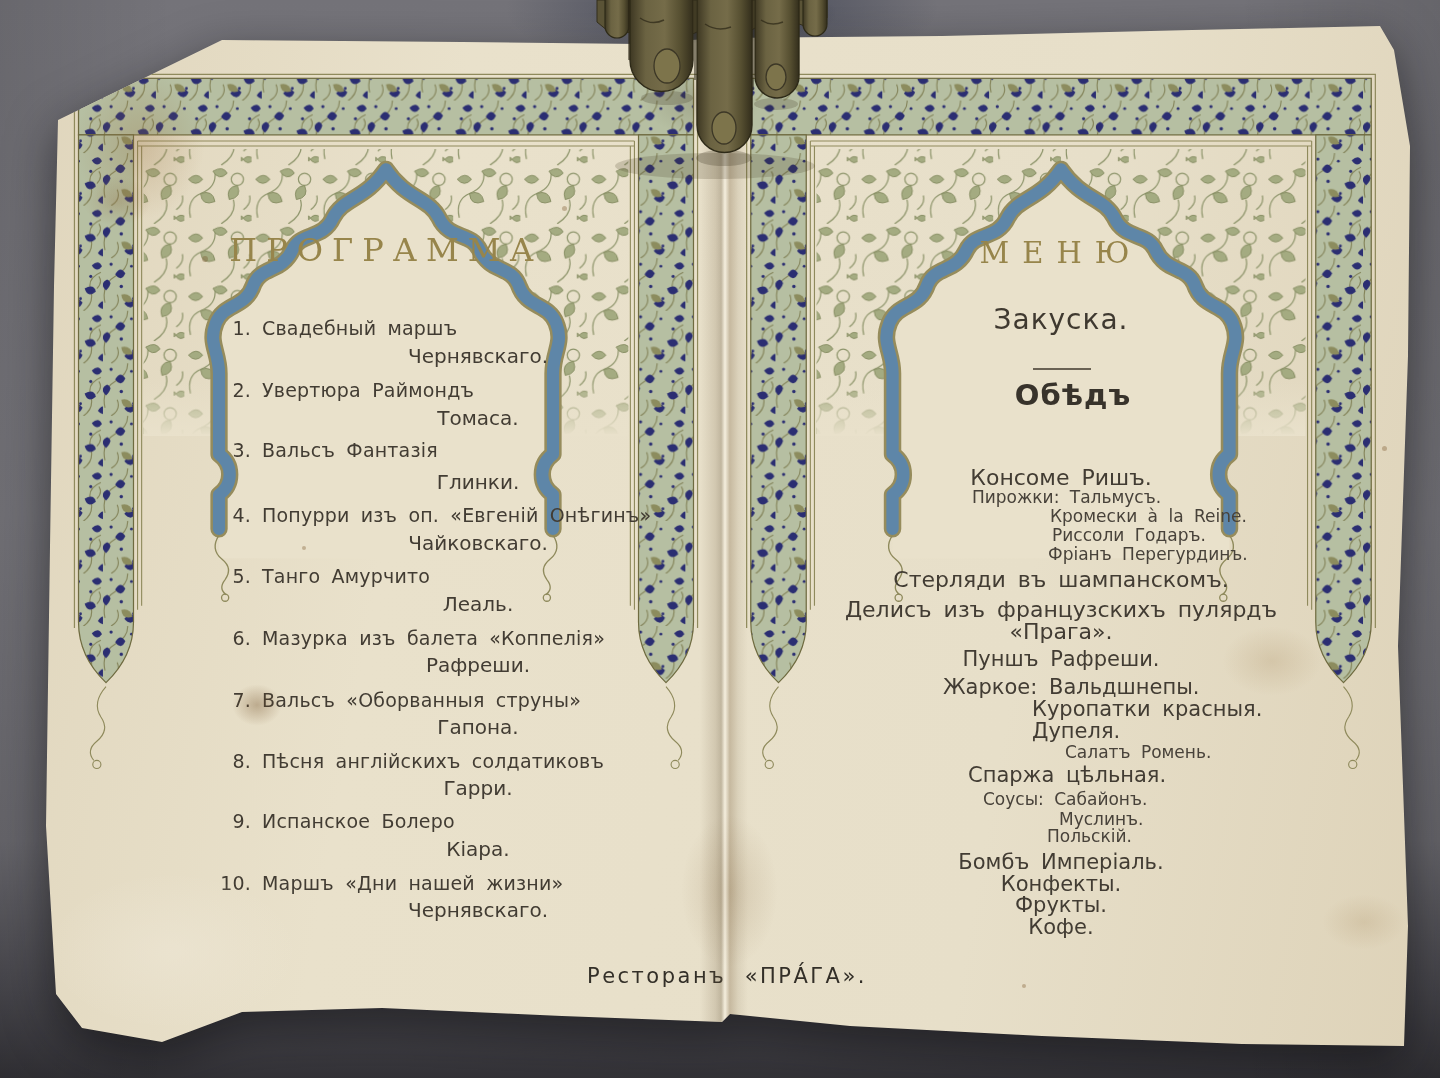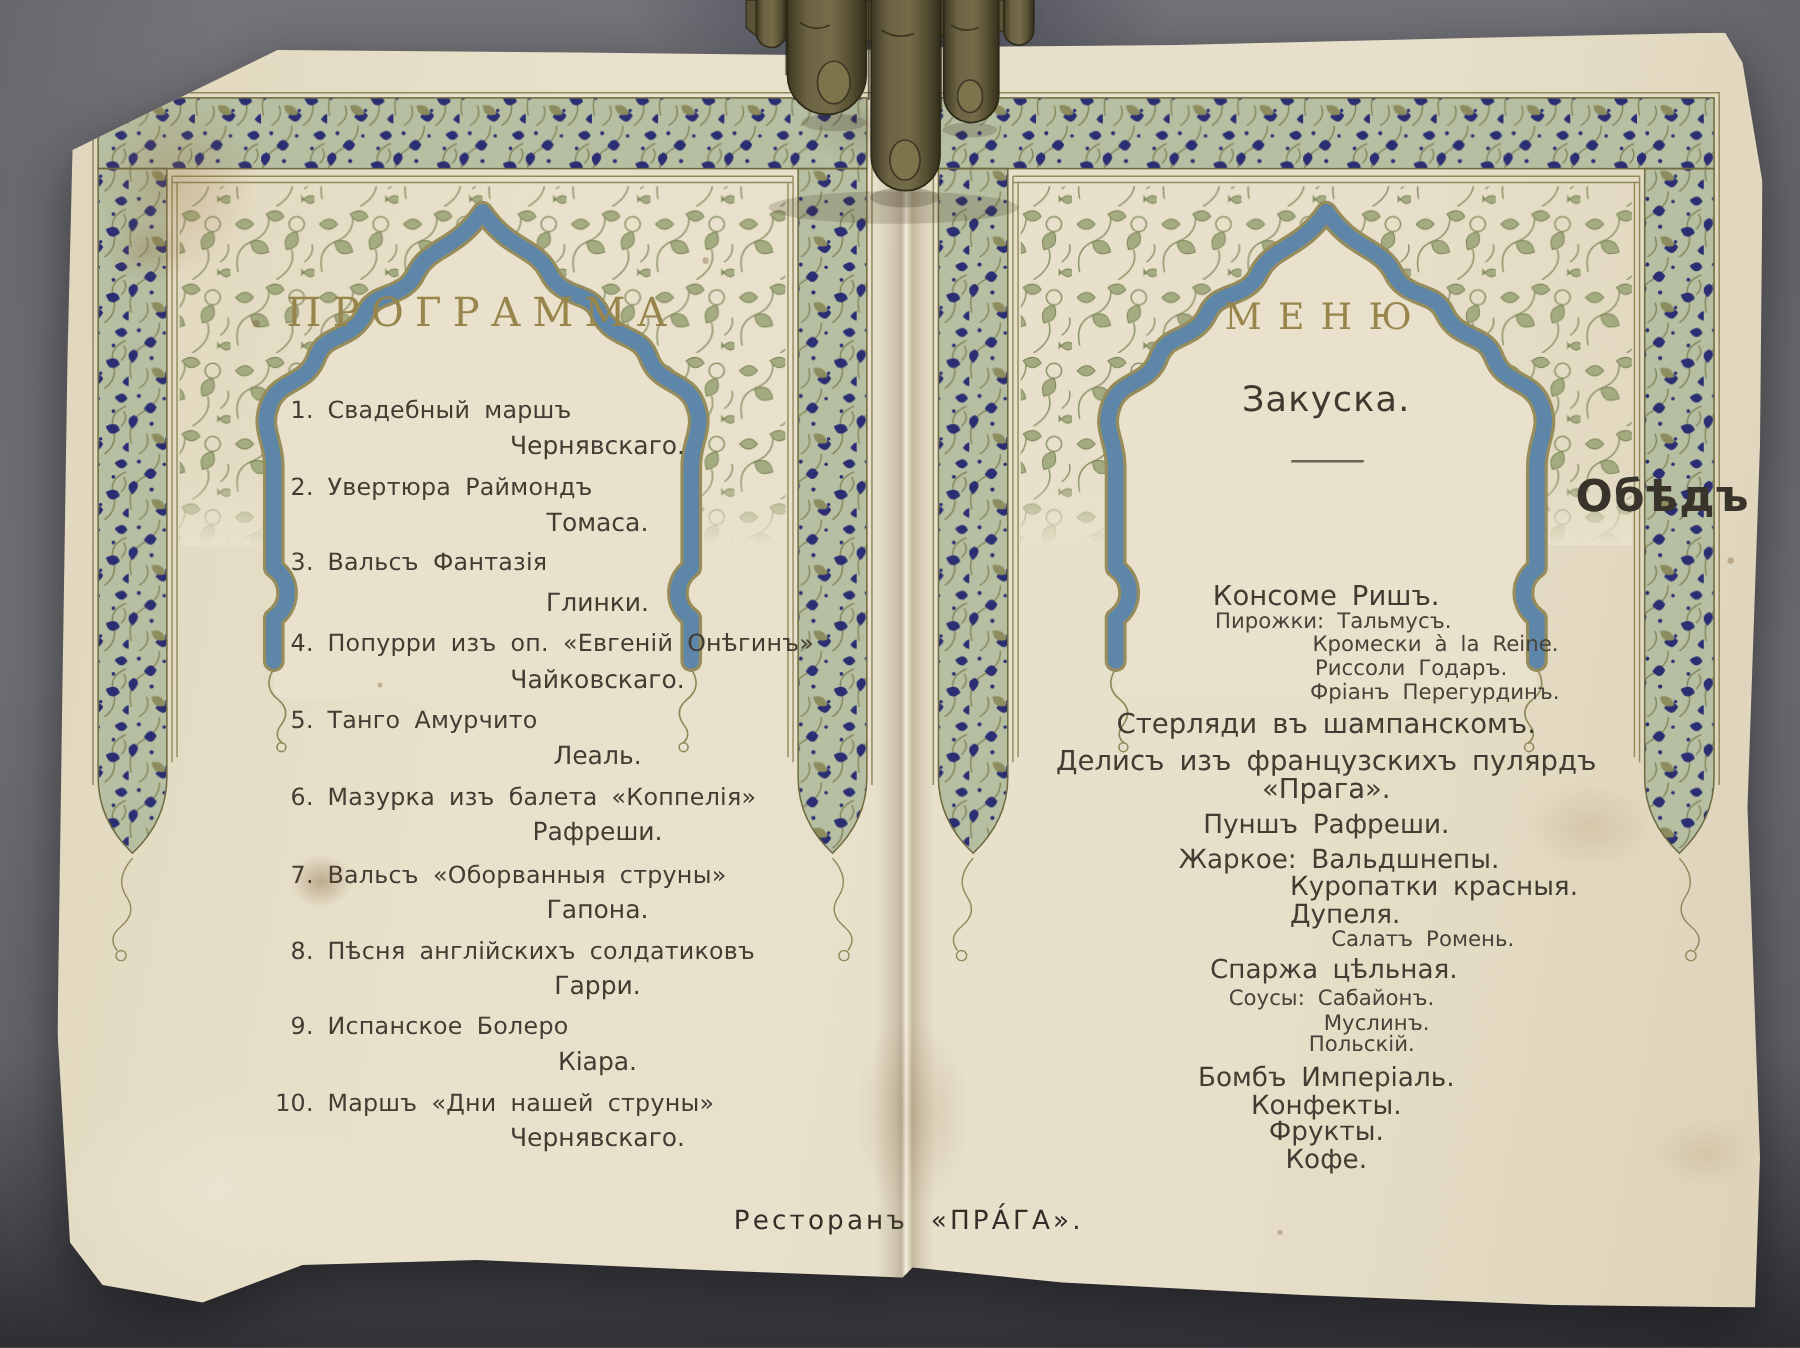--- a/index.html
+++ b/index.html
@@ -30,22 +30,22 @@
     font-size:20px;color:#423c33;word-spacing:4px;white-space:nowrap;}
   .mline{position:absolute;left:0;width:100%;text-align:center;color:#423c33;
     white-space:nowrap;word-spacing:5px;}
   .mline.lft{text-align:center;width:auto;}
   .sz-l{font-size:22px;}
   .sz-m{font-size:21px;}
   .sz-s{font-size:17px;color:#48423a;}
   .zak{position:absolute;left:0;top:255px;width:100%;text-align:center;
     font-size:28px;color:#3f3930;letter-spacing:1px;}
   .zak-rule{position:absolute;left:311px;top:320px;width:58px;height:2px;background:#6a6254;}
-  .obed{position:absolute;left:0;top:330px;width:100%;text-align:right;
-    font-size:35px;font-weight:bold;color:#38332b;letter-spacing:1px;}
+  .obed{position:absolute;left:12px;top:330px;width:100%;text-align:center;
+    font-size:29px;font-weight:bold;color:#38332b;letter-spacing:1px;}
   .footer{position:absolute;left:0;top:938px;width:100%;text-align:center;z-index:5;
     font-size:21px;color:#332f28;letter-spacing:2.5px;word-spacing:9px;}
   .fold{position:absolute;left:658px;top:0;width:48px;height:100%;z-index:6;pointer-events:none;
     background:linear-gradient(90deg, rgba(0,0,0,0) 0%, rgba(110,90,60,.18) 32%, rgba(90,72,45,.28) 44%,
       rgba(255,250,238,.55) 52%, rgba(120,95,60,.30) 62%, rgba(110,90,60,.10) 80%, rgba(0,0,0,0) 100%);}
   .stain{position:absolute;border-radius:50%;pointer-events:none;z-index:4;}
   .s1{left:33px;top:44px;width:130px;height:150px;background:radial-gradient(ellipse,rgba(150,110,60,.28),rgba(150,110,60,0) 70%);}
   .s2{left:40px;top:150px;width:70px;height:50px;background:radial-gradient(ellipse,rgba(140,100,55,.25),rgba(140,100,55,0) 70%);}
   .s3{left:190px;top:658px;width:50px;height:42px;background:radial-gradient(ellipse,rgba(110,75,35,.35),rgba(110,75,35,0) 70%);}
   .s4{left:10px;top:850px;width:240px;height:150px;background:radial-gradient(ellipse,rgba(238,231,214,.55),rgba(238,231,214,0) 75%);}
@@ -194,21 +194,21 @@
           <div class="pcomp" style="top:728px">Гарри.</div>
 
           <div class="prow" style="top:762px">
               <span class="num">9.</span>
               <span>Испанское Болеро</span>
             </div>
           <div class="pcomp" style="top:789px">Кіара.</div>
 
           <div class="prow" style="top:824px">
               <span class="num">10.</span>
-              <span>Маршъ «Дни нашей струны»</span>
+              <span>Маршъ «Дни нашей жизни»</span>
             </div>
           <div class="pcomp" style="top:850px">Чернявскаго.</div>
         </div>
       </div>
 
       <div class="page page-right">
         <svg class="orn" viewBox="0 0 660 950" preserveAspectRatio="none">
           <defs>
             <pattern id="bandR" width="52" height="52" patternUnits="userSpaceOnUse">
               <rect width="52" height="52" fill="#b6bfa2"></rect>

